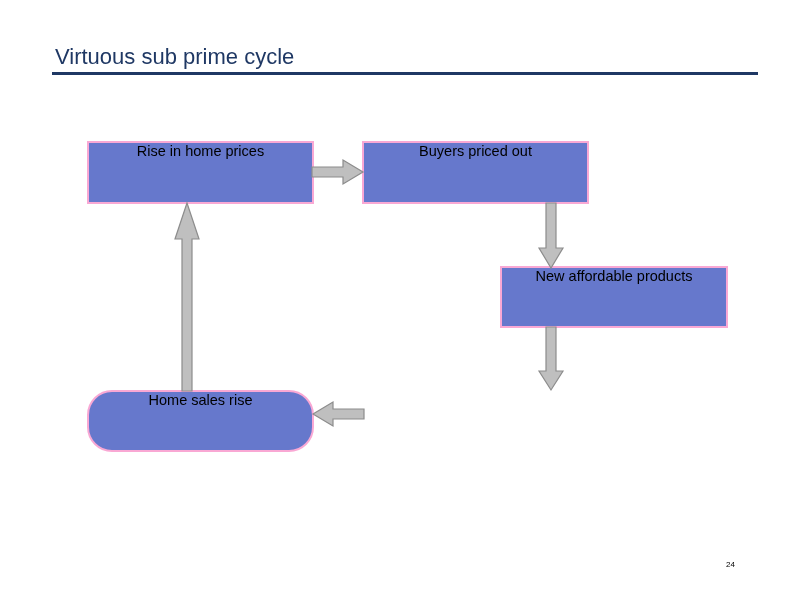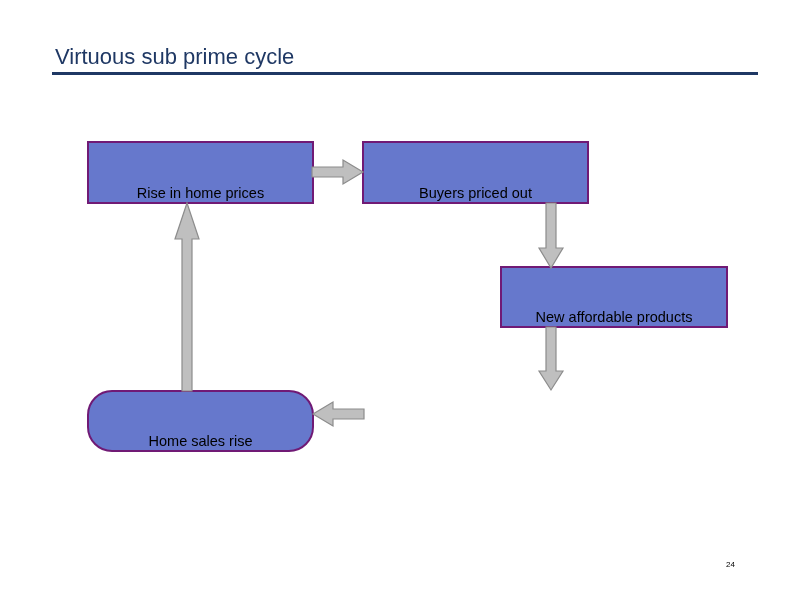--- a/index.html
+++ b/index.html
@@ -41,23 +41,23 @@
     width: 706px;
     height: 3px;
     background: #1F3864;
   }
 
   
   .node {
     position: absolute;
     box-sizing: border-box;
     background: #6678CC;
-    border: 2px solid #701a75;
+    border: 2px solid #f9a8d4;
     display: flex;
-    align-items: flex-end;
+    align-items: flex-start;
     justify-content: center;
     color: #000000;
     font-size: 14.5px;
     line-height: 17px;
     text-align: center;
     white-space: nowrap;
   }
 
   #node-rise-home-prices   { left: 87px;  top: 141px; width: 227px; height: 63px; }
   #node-buyers-priced-out  { left: 362px; top: 141px; width: 227px; height: 63px; }

